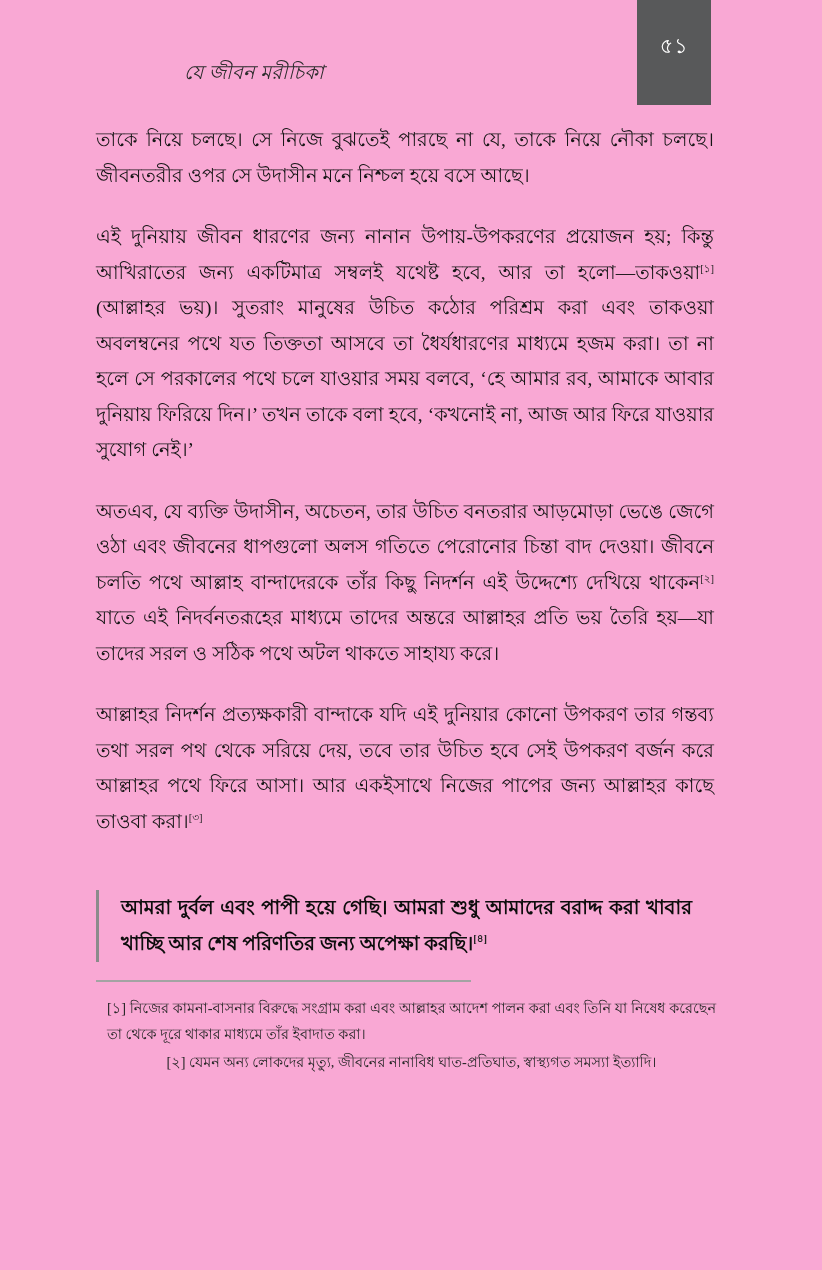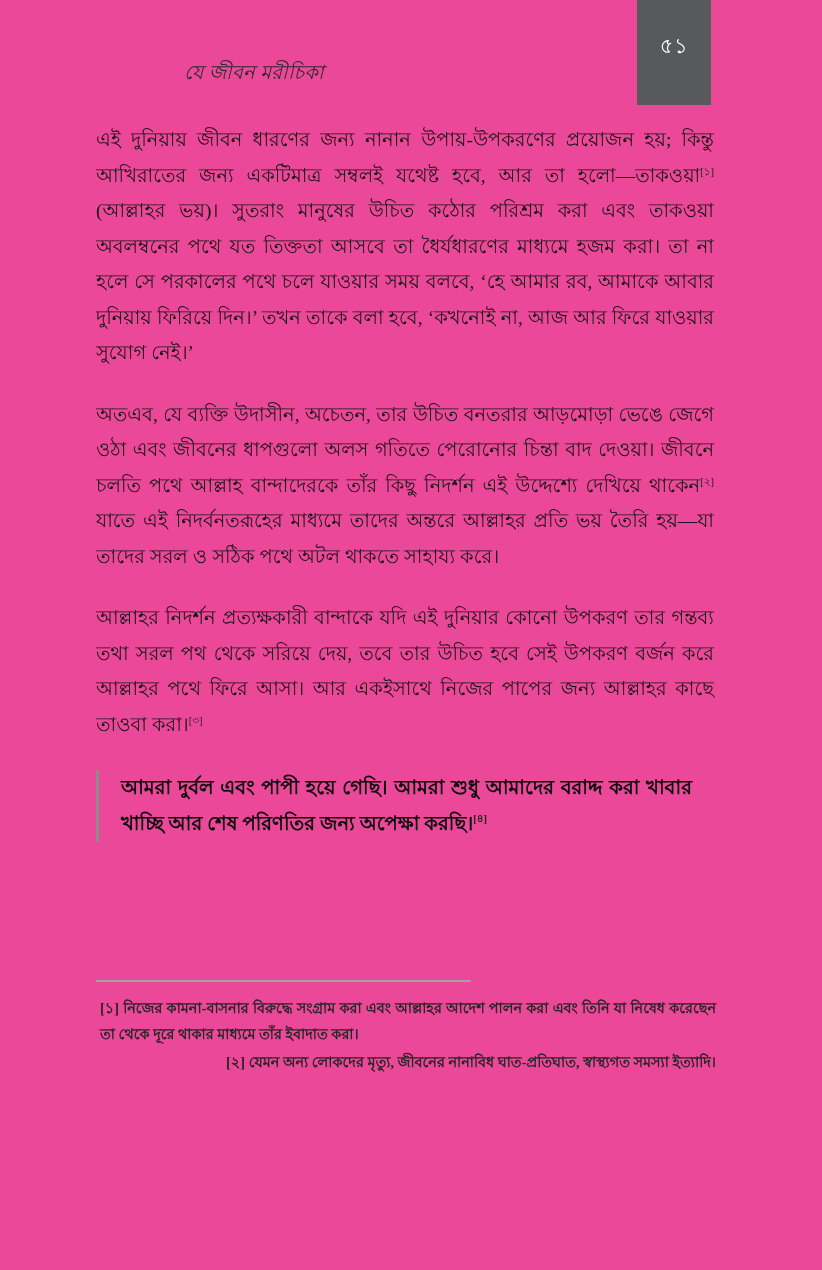--- a/index.html
+++ b/index.html
@@ -10,21 +10,21 @@
   }
   body {
     font-family: "Liberation Serif", "DejaVu Serif", serif;
     color: #141414;
   }
   .page {
     position: relative;
     width: 822px;
     height: 1270px;
     margin: 0 auto;
-    background: #ec4899;
+    background: #f9a8d4;
     overflow: hidden;
     box-sizing: border-box;
   }
 
   
   .page-number-box {
     position: absolute;
     top: 0;
     left: 637px;
     width: 74px;
@@ -72,21 +72,21 @@
   p.para:last-child { margin-bottom: 0; }
   .fn-ref {
     font-size: 10.5px;
     vertical-align: super;
     line-height: 0;
     color: #222;
   }
 
   
   .quote-block {
-    margin: 28px 0 0 0;
+    margin: 51px 0 0 0;
     padding-left: 22px;
     border-left: 3px solid #f97316;
     width: 596px;
     box-sizing: border-box;
   }
   .quote-block p {
     margin: 0;
     font-size: 19.6px;
     line-height: 36px;
     font-weight: bold;
@@ -106,43 +106,45 @@
     height: 2px;
     background: #a3a3a3;
     margin: 0 0 14px 0;
     border: none;
   }
   .fn-item {
     font-size: 14.4px;
     line-height: 25.5px;
     color: #262626;
     text-align: justify;
-    margin: 0 0 3px 4px;
-    font-weight: bold;
+    margin: 0 0 3px 11px;
   }
   .fn-item .fn-marker {
     font-style: normal;
   }
   .fn-item .fn-title {
     font-style: italic;
   }
-  .fn-item.short { text-align: right; }
+  .fn-item.short { text-align: center; }
 </style>
 </head>
 <body>
 
 <div class="page">
 
   <div class="page-number-box" style="background: rgb(88, 89, 90);">
     <span class="num">৫১</span>
   </div>
   <div class="running-head">যে জীবন মরীচিকা</div>
 
   <div class="content">
 
+    <p class="para">
+      <span>তাকে নিয়ে চলছে। সে নিজে বুঝতেই পারছে না যে, তাকে নিয়ে নৌকা চলছে। জীবনতরীর ওপর সে উদাসীন মনে নিশ্চল হয়ে বসে আছে।</span>
+    </p>
 
     <p class="para">
       <span>এই দুনিয়ায় জীবন ধারণের জন্য নানান উপায়-উপকরণের প্রয়োজন হয়; কিন্তু আখিরাতের জন্য একটিমাত্র সম্বলই যথেষ্ট হবে, আর তা হলো—তাকওয়া</span><sup class="fn-ref">[১]</sup><span> (আল্লাহর ভয়)। সুতরাং মানুষের উচিত কঠোর পরিশ্রম করা এবং তাকওয়া অবলম্বনের পথে যত তিক্ততা আসবে তা ধৈর্যধারণের মাধ্যমে হজম করা। তা না হলে সে পরকালের পথে চলে যাওয়ার সময় বলবে, ‘হে আমার রব, আমাকে আবার দুনিয়ায় ফিরিয়ে দিন।’ তখন তাকে বলা হবে, ‘কখনোই না, আজ আর ফিরে যাওয়ার সুযোগ নেই।’</span>
     </p>
 
     <p class="para">
       <span>অতএব, যে ব্যক্তি উদাসীন, অচেতন, তার উচিত বনতরার আড়মোড়া ভেঙে জেগে ওঠা এবং জীবনের ধাপগুলো অলস গতিতে পেরোনোর চিন্তা বাদ দেওয়া। জীবনে চলতি পথে আল্লাহ বান্দাদেরকে তাঁর কিছু নিদর্শন এই উদ্দেশ্যে দেখিয়ে থাকেন</span><sup class="fn-ref">[২]</sup><span> যাতে এই নিদর্বনতরূহের মাধ্যমে তাদের অন্তরে আল্লাহর প্রতি ভয় তৈরি হয়—যা তাদের সরল ও সঠিক পথে অটল থাকতে সাহায্য করে।</span>
     </p>
 
     <p class="para">

